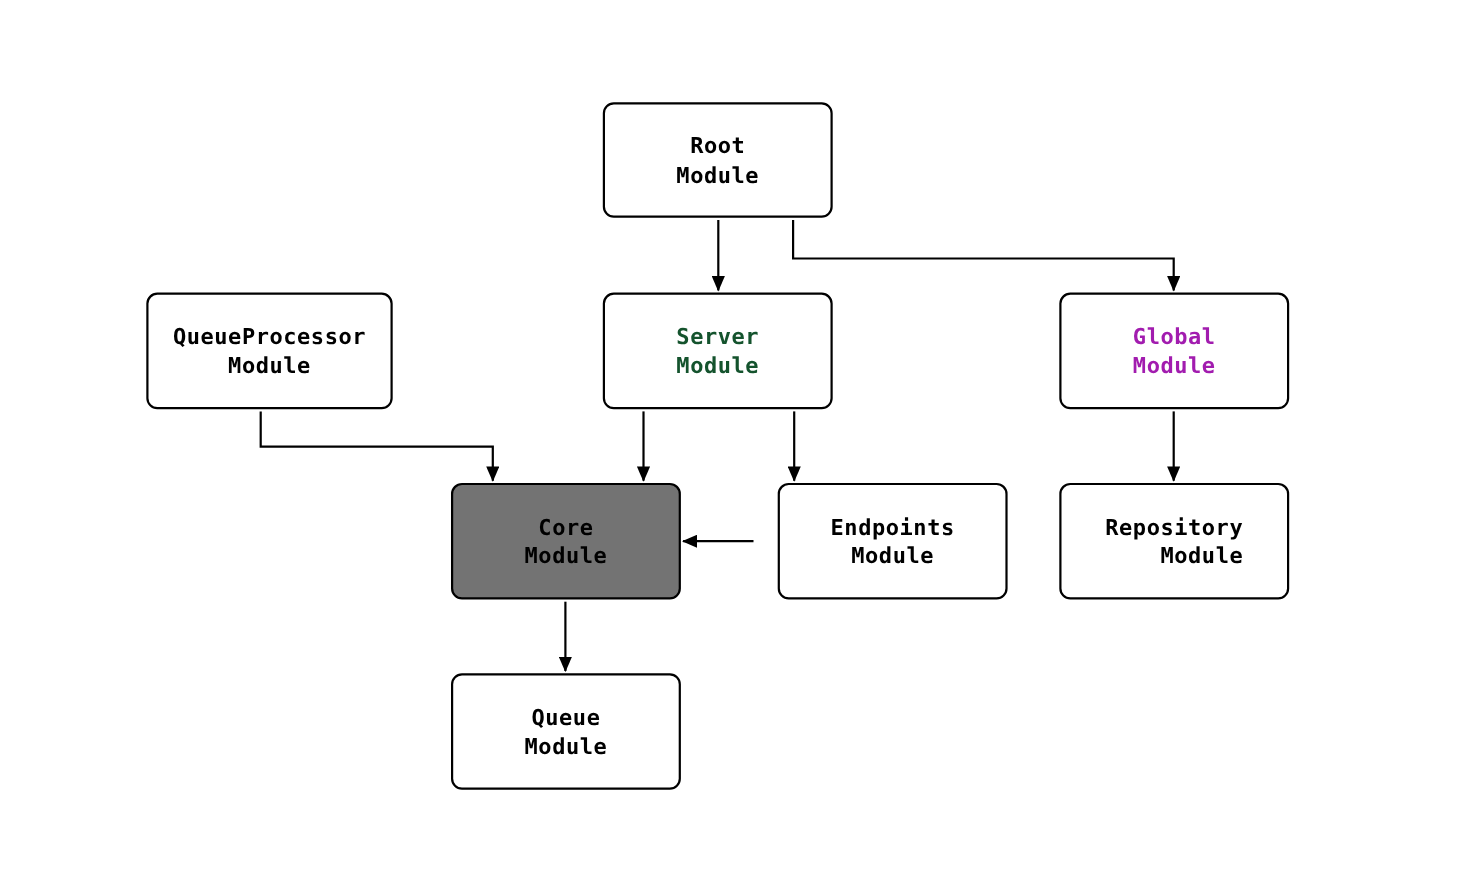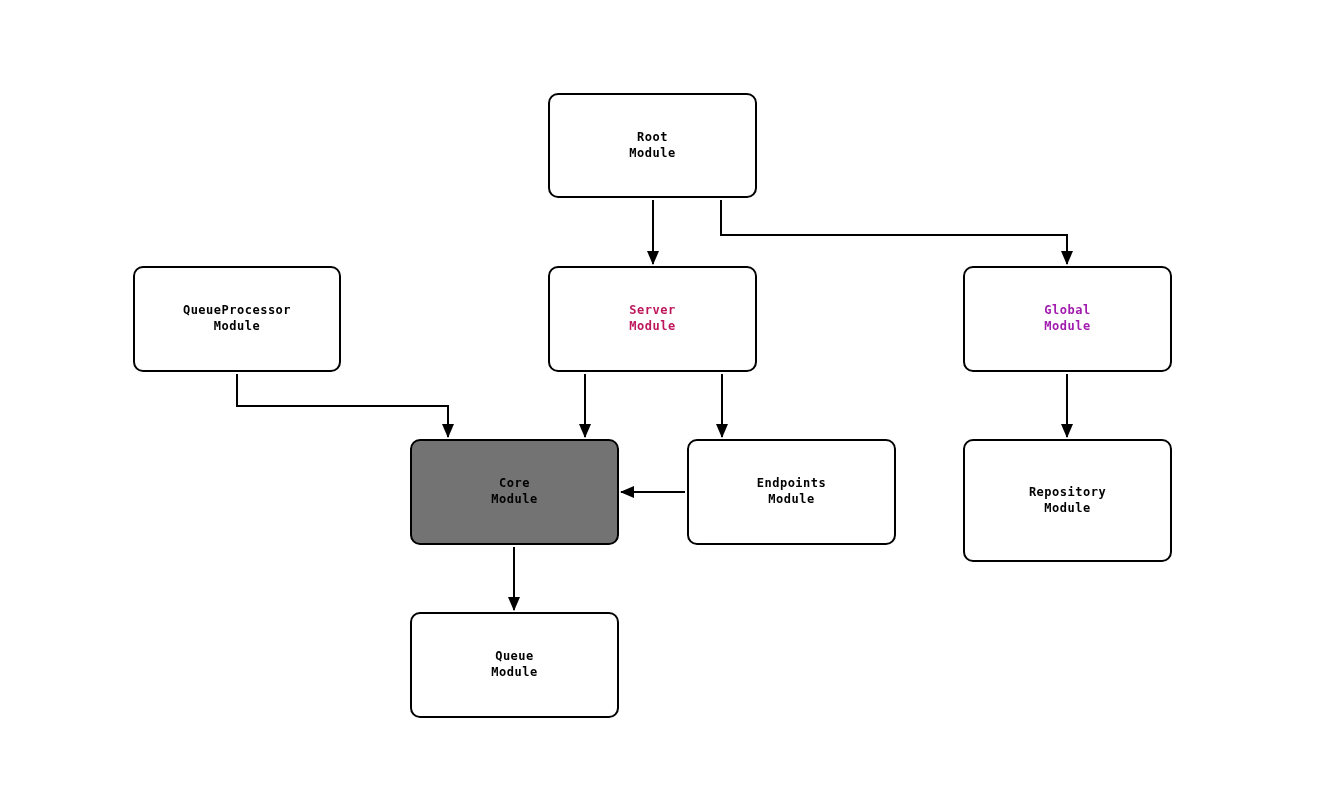--- a/index.html
+++ b/index.html
@@ -35,21 +35,21 @@
     border: 2px solid #000000;
     border-radius: 10px;
     display: flex;
     align-items: center;
     justify-content: center;
     text-align: center;
   }
   .node-label {
     white-space: pre-line;
     font-weight: bold;
-    font-size: 12px;
+    font-size: 20px;
     line-height: 1.32;
     color: #000000;
     letter-spacing: 0.5px;
   }
 </style>
 </head>
 <body>
 
 <div id="canvas" style="background: rgb(255, 255, 255);">
   <svg id="edge-layer" width="1337" height="809" viewBox="0 0 1337 809" xmlns="http://www.w3.org/2000/svg">
@@ -65,41 +65,41 @@
       <path d="M722,374 L722,437" fill="none" stroke="#000000" stroke-width="2" marker-end="url(#arrowhead)"></path>
       <path d="M685,492 L621,492" fill="none" stroke="#000000" stroke-width="2" marker-end="url(#arrowhead)"></path>
       <path d="M514,547 L514,610" fill="none" stroke="#000000" stroke-width="2" marker-end="url(#arrowhead)"></path>
       <path d="M1067,374 L1067,437" fill="none" stroke="#000000" stroke-width="2" marker-end="url(#arrowhead)"></path>
     </svg>
   <div id="nodes">
       <div class="node" style="left: 548px; top: 93px; width: 209px; height: 105px; background: rgb(255, 255, 255); border-color: rgb(0, 0, 0);">
         <span class="node-label" style="color: rgb(0, 0, 0);">Root
 Module</span>
       </div>
-      <div class="node" style="left: 133px; top: 266px; width: 208px; height: 106px; background: rgb(255, 255, 255); border-color: rgb(0, 0, 0);">
+      <div class="node" style="left: 133px; top: 266px; width: 224px; height: 106px; background: rgb(255, 255, 255); border-color: rgb(0, 0, 0);">
         <span class="node-label" style="color: rgb(0, 0, 0);">QueueProcessor
 Module</span>
       </div>
       <div class="node" style="left: 548px; top: 266px; width: 209px; height: 106px; background: rgb(255, 255, 255); border-color: rgb(0, 0, 0);">
-        <span class="node-label" style="color: #be185d;">Server
+        <span class="node-label" style="color: #14532d;">Server
 Module</span>
       </div>
       <div class="node" style="left: 963px; top: 266px; width: 209px; height: 106px; background: rgb(255, 255, 255); border-color: rgb(0, 0, 0);">
         <span class="node-label" style="color: #a21caf;">Global
 Module</span>
       </div>
       <div class="node" style="left: 410px; top: 439px; width: 209px; height: 106px; background: #737373; border-color: rgb(0, 0, 0);">
         <span class="node-label" style="color: rgb(0, 0, 0);">Core
 Module</span>
       </div>
-      <div class="node" style="left: 687px; top: 439px; width: 209px; height: 106px; background: rgb(255, 255, 255); border-color: rgb(0, 0, 0);">
+      <div class="node" style="left: 707px; top: 439px; width: 209px; height: 106px; background: rgb(255, 255, 255); border-color: rgb(0, 0, 0);">
         <span class="node-label" style="color: rgb(0, 0, 0);">Endpoints
 Module</span>
       </div>
-      <div class="node" style="left: 963px; top: 439px; width: 209px; height: 123px; background: rgb(255, 255, 255); border-color: rgb(0, 0, 0);">
+      <div class="node" style="left: 963px; top: 439px; width: 209px; height: 106px; background: rgb(255, 255, 255); border-color: rgb(0, 0, 0); text-align: right;">
         <span class="node-label" style="color: rgb(0, 0, 0);">Repository
 Module</span>
       </div>
       <div class="node" style="left: 410px; top: 612px; width: 209px; height: 106px; background: rgb(255, 255, 255); border-color: rgb(0, 0, 0);">
         <span class="node-label" style="color: rgb(0, 0, 0);">Queue
 Module</span>
       </div>
     </div>
 </div>
 

